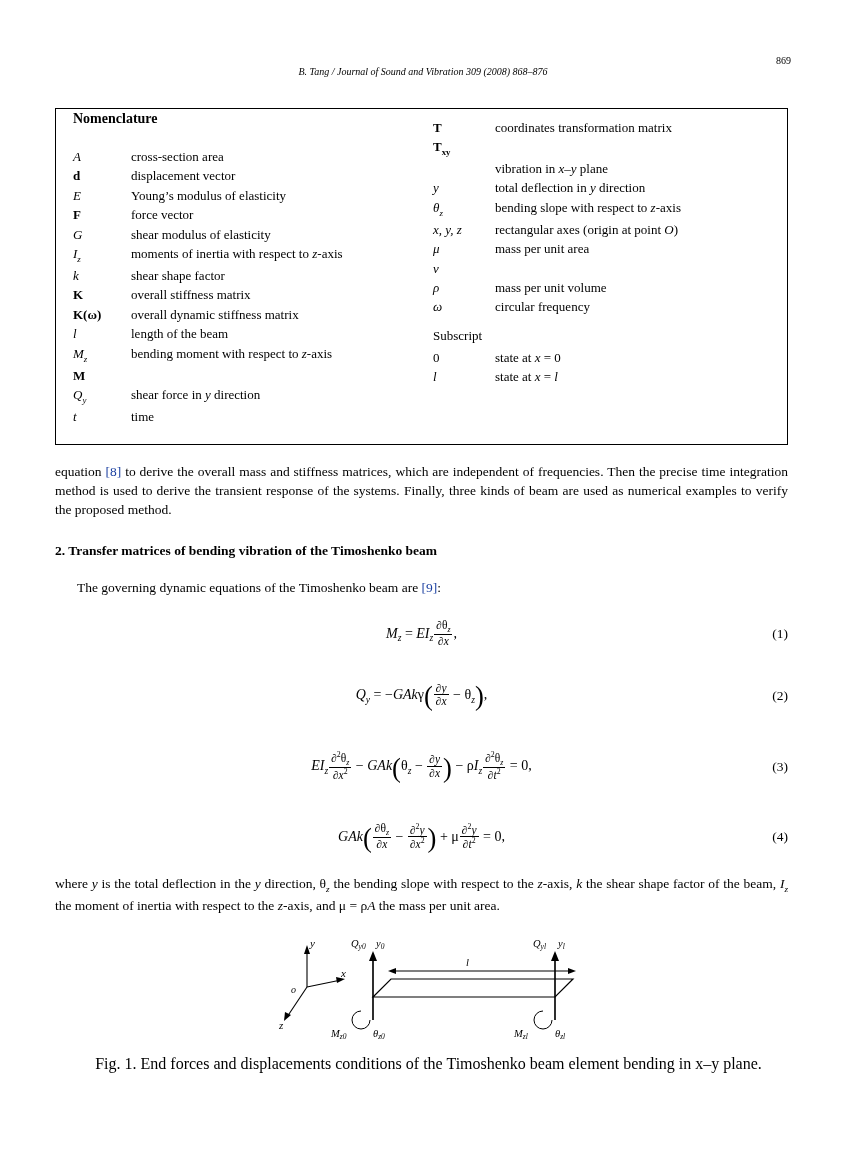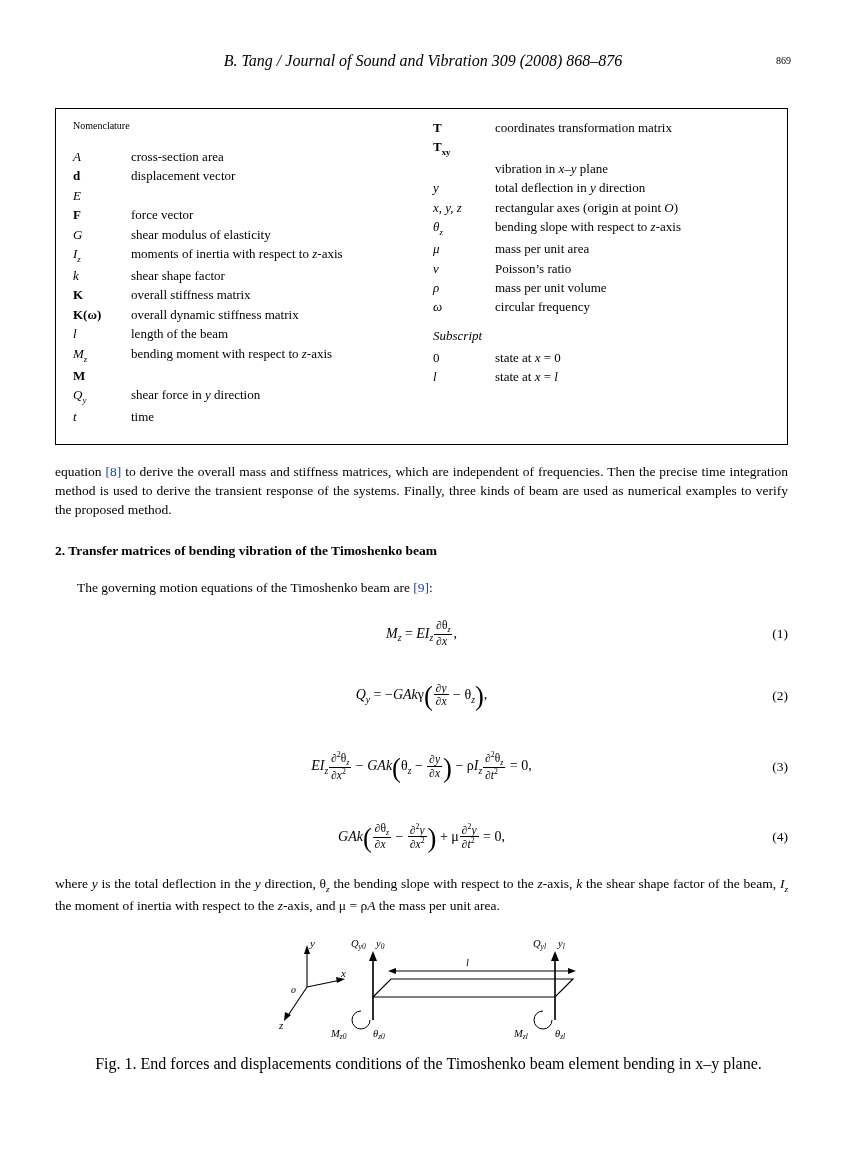--- a/index.html
+++ b/index.html
@@ -18,23 +18,23 @@
   .page {
     position: absolute;
     left: 0; top: 0;
     width: 846px;
     height: 1155px;
   }
   
   .runhead {
     position: absolute;
     left: 55px;
-    top: 52px;
+    top: 66px;
     width: 736px;
-    font-size: 16px;
+    font-size: 10px;
     font-style: italic;
     text-align: center;
   }
   .folio {
     position: absolute;
     right: 55px;
     top: 55px;
     font-size: 10px;
     font-style: normal;
     padding-left: 26px;
@@ -45,23 +45,23 @@
     left: 55px;
     top: 108px;
     width: 733px;
     height: 337px;
     border: 1px solid #000;
     box-sizing: border-box;
   }
   .nomen-title {
     position: absolute;
     left: 17px;
-    top: 11px;
-    font-weight: normal;
-    font-size: 10px;
+    top: 2px;
+    font-weight: bold;
+    font-size: 14px;
   }
   .col-left {
     position: absolute;
     left: 17px;
     top: 40px;
     width: 350px;
   }
   .col-right {
     position: absolute;
     left: 377px;
@@ -84,21 +84,20 @@
     font-weight: bold;
     font-style: normal;
   }
   .nsym.plain {
     font-style: normal;
   }
   .ndesc {
     flex: 1 1 auto;
   }
   .sub-head {
-    font-style: italic;
     font-size: 13px;
     margin-top: 12px;
     margin-bottom: 6px;
   }
   .col-right .nsym { width: 62px; flex: 0 0 62px; }
   .cont-line { margin-left: 62px; font-size: 13px; }
 
   
   .para {
     position: absolute;
@@ -144,21 +143,21 @@
   .eq3 { top: 752px; }
   .eq4 { top: 823px; }
 
   i.v { font-style: italic; }
   .bold { font-weight: bold; }
 
   
   .frac {
     display: inline-block;
     vertical-align: middle;
-    text-align: left;
+    text-align: center;
     font-size: 0.82em;
     line-height: 1.06;
     margin: 0 1px;
     position: relative;
     top: -0.1em;
   }
   .frac .num { display: block; padding: 0 2px; }
   .frac .den { display: block; border-top: 1px solid #000; padding: 0 2px; }
   .paren-big {
     display: inline-block;
@@ -204,20 +203,21 @@
       <div class="nrow">
         <div class="nsym">A</div>
         <div class="ndesc">cross-section area</div>
       </div>
       <div class="nrow">
         <div class="nsym bold">d</div>
         <div class="ndesc">displacement vector</div>
       </div>
       <div class="nrow">
         <div class="nsym">E</div>
+        <div class="ndesc">Young’s modulus of elasticity</div>
       </div>
       <div class="nrow">
         <div class="nsym bold">F</div>
         <div class="ndesc">force vector</div>
       </div>
       <div class="nrow">
         <div class="nsym">G</div>
         <div class="ndesc">shear modulus of elasticity</div>
       </div>
       <div class="nrow">
@@ -264,34 +264,33 @@
       </div>
       <div class="nrow">
         <div class="nsym bold">T<sub>xy</sub></div>
       </div>
       <div class="cont-line" style="margin-bottom:3.2px;">vibration in <i class="v">x</i>–<i class="v">y</i> plane</div>
       <div class="nrow">
         <div class="nsym">y</div>
         <div class="ndesc">total deflection in <i class="v">y</i> direction</div>
       </div>
       <div class="nrow">
+        <div class="nsym">θ<sub><i class="v">z</i></sub></div>
+        <div class="ndesc">bending slope with respect to <i class="v">z</i>-axis</div>
+      </div>
+      <div class="nrow">
         <div class="nsym"><i class="v">x</i>, <i class="v">y</i>, <i class="v">z</i></div>
         <div class="ndesc">rectangular axes (origin at point <i class="v">O</i>)</div>
       </div>
       <div class="nrow">
-        <div class="nsym">θ<sub><i class="v">z</i></sub></div>
-        <div class="ndesc">bending slope with respect to <i class="v">z</i>-axis</div>
-      </div>
-      <div class="nrow">
         <div class="nsym">μ</div>
         <div class="ndesc">mass per unit area</div>
       </div>
       <div class="nrow">
         <div class="nsym">v</div>
-        <div class="ndesc">Poisson’s ratio</div>
       </div>
       <div class="nrow">
         <div class="nsym">ρ</div>
         <div class="ndesc">mass per unit volume</div>
       </div>
       <div class="nrow">
         <div class="nsym">ω</div>
         <div class="ndesc">circular frequency</div>
       </div>
 
@@ -308,21 +307,21 @@
     </div>
   </div>
 
   <div class="para p1">
     <span>equation </span><a class="ref" href="#">[8]</a><span> to derive the overall mass and stiffness matrices, which are independent of frequencies. Then the precise time integration method is used to derive the transient response of the systems. Finally, three kinds of beam are used as numerical examples to verify the proposed method.</span>
   </div>
 
   <div class="secthead">2.  Transfer matrices of bending vibration of the Timoshenko beam</div>
 
   <div class="para p2">
-    <span>The governing motion equations of the Timoshenko beam are </span><a class="ref" href="#">[9]</a><span>:</span>
+    <span>The governing dynamic equations of the Timoshenko beam are </span><a class="ref" href="#">[9]</a><span>:</span>
   </div>
 
   <div class="eq eq1">
     <div class="eqbody">
       <i class="v">M</i><sub><i class="v">z</i></sub> = <i class="v">EI</i><sub><i class="v">z</i></sub><span class="frac"><span class="num">∂θ<sub><i class="v">z</i></sub></span><span class="den">∂<i class="v">x</i></span></span>,
     </div>
     <div class="eqnum">(1)</div>
   </div>
 
   <div class="eq eq2">

